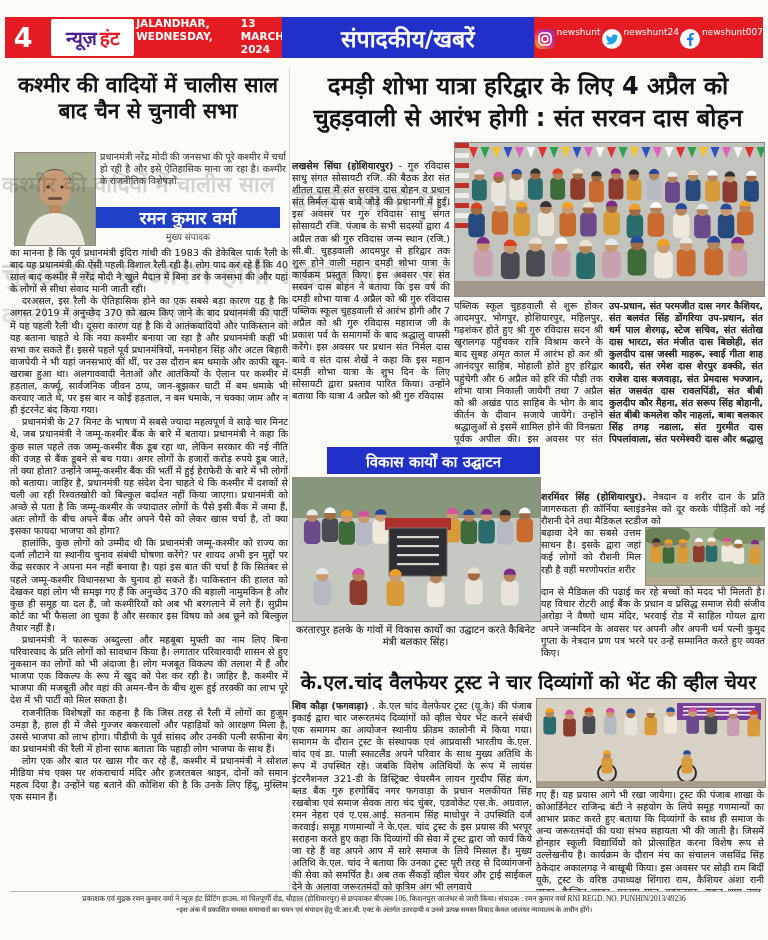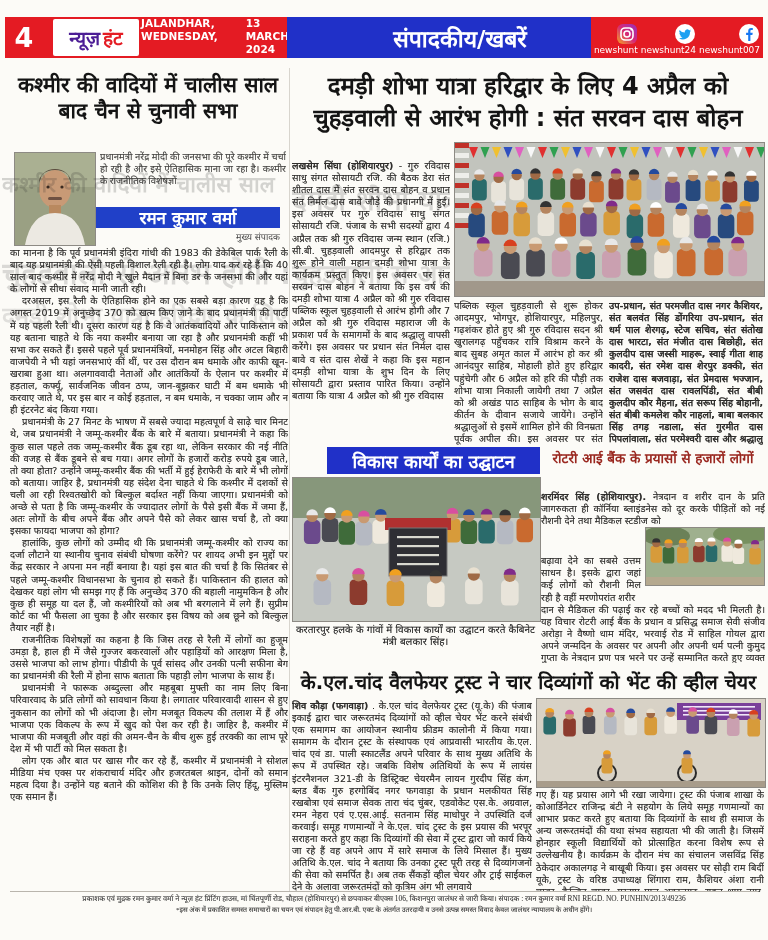--- a/index.html
+++ b/index.html
@@ -9,40 +9,40 @@
   
   .hbar{left:5px;top:17px;width:758px;height:41px;background:#e41b23;display:flex;align-items:stretch;}
   .pagenum{width:38px;display:flex;align-items:center;justify-content:center;
            color:#fff;font-size:27px;font-weight:bold;}
   .logobox{margin:2px 4px 2px 10px;width:86px;background:#fff;display:flex;align-items:center;
            justify-content:center;font-weight:bold;font-size:19px;border-radius:2px;}
   .logobox .l1{color:#4c1d95;margin-right:3px;} .logobox .l2{color:#e41b23;}
   .dateblk{display:flex;flex-direction:row;justify-content:center;padding:0 8px;
            color:#fff;font-size:10.5px;font-weight:bold;line-height:13px;width:128px;gap:28px;}
   .secbox{background:#2030c8;width:262px;display:flex;align-items:center;justify-content:center;
-          color:#fff;font-size:23px;font-weight:bold;padding-left:42px;}
+          color:#fff;font-size:23px;font-weight:bold;}
   .social{flex:1;display:flex;justify-content:space-evenly;align-items:center;padding-top:2px;}
-  .socitem{display:flex;flex-direction:column;align-items:flex-end;gap:1px;}
+  .socitem{display:flex;flex-direction:row;align-items:flex-start;gap:1px;}
   .socitem .lbl{color:#fff;font-size:9px;line-height:9px;}
   
   .hl{font-weight:bold;color:#141414;text-align:center;}
   .jt{font-size:9.5px;line-height:12.1px;text-align:justify;color:#2e2d2b;overflow:hidden;
       text-shadow:0 0 .4px rgba(40,40,40,.35);}
   .jt p{margin:0;text-indent:12px;}
   .jt p.noind{text-indent:0;}
   .ghosty{filter:blur(.45px);opacity:.88;font-family:Liberation Serif, serif;}
   .ghost{position:absolute;font-weight:bold;color:#222;opacity:.15;filter:blur(.7px);
          white-space:nowrap;overflow:hidden;pointer-events:none;}
   .cap{font-size:10px;line-height:12px;text-align:center;color:#222;
        text-shadow:0 0 .4px rgba(40,40,40,.3);}
   .photoframe{border:1px solid #8d8a84;background:#cfcec8;}
   .vrule{width:1px;background:#d8d5ce;}
   .authorbar{background:#2040c8;color:#fff;font-weight:bold;font-size:17px;
              display:flex;align-items:center;justify-content:center;}
-  .bluetitle{background:#2030c8;color:#fff;font-weight:bold;font-size:18px;
+  .bluetitle{background:#2030c8;color:#fff;font-weight:bold;font-size:15px;
              display:flex;align-items:center;justify-content:center;}
   .wraprow{display:flex;gap:4px;align-items:flex-start;}
   .footer{font-size:7.4px;color:#3a3a3a;text-align:center;line-height:10px;
           text-shadow:0 0 .3px rgba(40,40,40,.3);font-family:Liberation Serif, serif;}
 </style>
 </head>
 <body>
 
 <div id="page">
 
@@ -108,29 +108,29 @@
       <circle cx="33" cy="34" r="1.6" fill="#3a2a20"></circle>
       <circle cx="47" cy="34" r="1.6" fill="#3a2a20"></circle>
       <rect x="33" y="44" width="14" height="3" rx="1.5" fill="#6e5142"></rect>
     </svg>
 
   <div class="abs jt ghosty" style="left:100px;top:151px;width:186px;height:54px;">
     <p class="noind">प्रधानमंत्री नरेंद्र मोदी की जनसभा की पूरे कश्मीर में चर्चा हो रही है और इसे ऐतिहासिक माना जा रहा है। कश्मीर के राजनीतिक विशेषज्ञों</p>
   </div>
 
   <div class="abs authorbar" style="left:96px;top:207px;width:184px;height:21px;">रमन कुमार वर्मा</div>
-  <div class="abs" style="left:96px;top:230px;width:184px;text-align:right;font-size:9px;color:#444;">मुख्य संपादक</div>
+  <div class="abs" style="left:96px;top:230px;width:184px;text-align:center;font-size:9px;color:#444;">मुख्य संपादक</div>
 
   <div class="abs jt" style="left:10px;top:247px;width:278px;height:642px;">
     <p class="noind">का मानना है कि पूर्व प्रधानमंत्री इंदिरा गांधी की 1983 की डेकेबिल पार्क रैली के बाद यह प्रधानमंत्री की ऐसी पहली विशाल रैली रही है। लोग याद कर रहे हैं कि 40 साल बाद कश्मीर में नरेंद्र मोदी ने खुले मैदान में बिना डर के जनसभा की और यहां के लोगों से सीधा संवाद मानी जाती रही।</p>
     <p>दरअसल, इस रैली के ऐतिहासिक होने का एक सबसे बड़ा कारण यह है कि अगस्त 2019 में अनुच्छेद 370 को खत्म किए जाने के बाद प्रधानमंत्री की पार्टी में यह पहली रैली थी। दूसरा कारण यह है कि वे आतंकवादियों और पाकिस्तान को यह बताना चाहते थे कि नया कश्मीर बनाया जा रहा है और प्रधानमंत्री कहीं भी सभा कर सकते हैं। इससे पहले पूर्व प्रधानमंत्रियों, मनमोहन सिंह और अटल बिहारी वाजपेयी ने भी यहां जनसभाएं कीं थीं, पर उस दौरान बम धमाके और काफी खून-खराबा हुआ था। अलगाववादी नेताओं और आतंकियों के ऐलान पर कश्मीर में हड़ताल, कर्फ्यू, सार्वजनिक जीवन ठप्प, जान-बूझकर घाटी में बम धमाके भी करवाए जाते थे, पर इस बार न कोई हड़ताल, न बम धमाके, न चक्का जाम और न ही इंटरनेट बंद किया गया।</p>
     <p>प्रधानमंत्री के 27 मिनट के भाषण में सबसे ज्यादा महत्वपूर्ण वे साढ़े चार मिनट थे, जब प्रधानमंत्री ने जम्मू-कश्मीर बैंक के बारे में बताया। प्रधानमंत्री ने कहा कि कुछ साल पहले तक जम्मू-कश्मीर बैंक डूब रहा था, लेकिन सरकार की नई नीति की वजह से बैंक डूबने से बच गया। अगर लोगों के हजारों करोड़ रुपये डूब जाते, तो क्या होता? उन्होंने जम्मू-कश्मीर बैंक की भर्ती में हुई हेराफेरी के बारे में भी लोगों को बताया। जाहिर है, प्रधानमंत्री यह संदेश देना चाहते थे कि कश्मीर में दशकों से चली आ रही रिश्वतखोरी को बिल्कुल बर्दाश्त नहीं किया जाएगा। प्रधानमंत्री को अच्छे से पता है कि जम्मू-कश्मीर के ज्यादातर लोगों के पैसे इसी बैंक में जमा हैं, अतः लोगों के बीच अपने बैंक और अपने पैसे को लेकर खास चर्चा है, तो क्या इसका फायदा भाजपा को होगा?</p>
     <p>हालांकि, कुछ लोगों को उम्मीद थी कि प्रधानमंत्री जम्मू-कश्मीर को राज्य का दर्जा लौटाने या स्थानीय चुनाव संबंधी घोषणा करेंगे? पर शायद अभी इन मुद्दों पर केंद्र सरकार ने अपना मन नहीं बनाया है। यहां इस बात की चर्चा है कि सितंबर से पहले जम्मू-कश्मीर विधानसभा के चुनाव हो सकते हैं। पाकिस्तान की हालत को देखकर यहां लोग भी समझ गए हैं कि अनुच्छेद 370 की बहाली नामुमकिन है और कुछ ही समूह या दल हैं, जो कश्मीरियों को अब भी बरगलाने में लगे हैं। सुप्रीम कोर्ट का भी फैसला आ चुका है और सरकार इस विषय को अब छूने को बिल्कुल तैयार नहीं है।</p>
+    <p>प्रधानमंत्री ने फारूक अब्दुल्ला और महबूबा मुफ्ती का नाम लिए बिना परिवारवाद के प्रति लोगों को सावधान किया है। लगातार परिवारवादी शासन से हुए नुकसान का लोगों को भी अंदाजा है। लोग मजबूत विकल्प की तलाश में हैं और भाजपा एक विकल्प के रूप में खुद को पेश कर रही है। जाहिर है, कश्मीर में भाजपा की मजबूती और वहां की अमन-चैन के बीच शुरू हुई तरक्की का लाभ पूरे देश में भी पार्टी को मिल सकता है।</p>
     <p>राजनीतिक विशेषज्ञों का कहना है कि जिस तरह से रैली में लोगों का हुजूम उमड़ा है, हाल ही में जैसे गुज्जर बकरवालों और पहाड़ियों को आरक्षण मिला है, उससे भाजपा को लाभ होगा। पीडीपी के पूर्व सांसद और उनकी पत्नी सफीना बेग का प्रधानमंत्री की रैली में होना साफ बताता कि पहाड़ी लोग भाजपा के साथ हैं।</p>
-    <p>प्रधानमंत्री ने फारूक अब्दुल्ला और महबूबा मुफ्ती का नाम लिए बिना परिवारवाद के प्रति लोगों को सावधान किया है। लगातार परिवारवादी शासन से हुए नुकसान का लोगों को भी अंदाजा है। लोग मजबूत विकल्प की तलाश में हैं और भाजपा एक विकल्प के रूप में खुद को पेश कर रही है। जाहिर है, कश्मीर में भाजपा की मजबूती और वहां की अमन-चैन के बीच शुरू हुई तरक्की का लाभ पूरे देश में भी पार्टी को मिल सकता है।</p>
     <p>लोग एक और बात पर खास गौर कर रहे हैं, कश्मीर में प्रधानमंत्री ने सोशल मीडिया मंच एक्स पर शंकराचार्य मंदिर और हजरतबल श्राइन, दोनों को समान महत्व दिया है। उन्होंने यह बताने की कोशिश की है कि उनके लिए हिंदू, मुस्लिम एक समान हैं।</p>
   </div>
 
   <div class="ghost" style="left:2px;top:252px;width:286px;font-size:30px;">चुहड़वाली से आरंभ होगी : संत सरवन दास बोहन</div>
   <div class="ghost" style="left:2px;top:298px;width:286px;font-size:24px;opacity:.12;">दमड़ी शोभा यात्रा हरिद्वार के लिए 4 अप्रैल को</div>
   <div class="ghost" style="left:2px;top:168px;width:286px;font-size:22px;opacity:.18;">कश्मीर की वादियों में चालीस साल</div>
 
   <div class="abs hl" style="left:292px;top:70px;width:472px;font-size:24px;line-height:32px;">
     <div>दमड़ी शोभा यात्रा हरिद्वार के लिए 4 अप्रैल को</div>
     <div>चुहड़वाली से आरंभ होगी : संत सरवन दास बोहन</div>
@@ -362,27 +362,26 @@
       <rect x="172.02572984695433" y="100.76566019058228" width="17.6" height="25.6" rx="4.800000000000001" fill="#e8e4da"></rect>
       <circle cx="180.82572984695435" cy="96.76566019058228" r="6.08" fill="#a06a45"></circle>
       <path d="M 174.58572984695434 95.48566019058228 a 6.24 6.24 0 0 1 12.48 0 z" fill="#e8e0d0"></path>
       <rect x="208.04089206904172" y="101.98716344833375" width="17.6" height="25.6" rx="4.800000000000001" fill="#e8e4da"></rect>
       <circle cx="216.84089206904173" cy="97.98716344833375" r="6.08" fill="#b5855f"></circle>
       <path d="M 210.60089206904172 96.70716344833374 a 6.24 6.24 0 0 1 12.48 0 z" fill="#802a8a"></path>
     </svg>
   <div class="abs cap" style="left:292px;top:624px;width:247px;">करतारपुर हलके के गांवों में विकास कार्यों का उद्घाटन करते कैबिनेट मंत्री बलकार सिंह।</div>
 
   <div class="abs hl" style="left:541px;top:449px;width:224px;font-size:13.5px;line-height:18px;color:#9a2820;">
-    <div>रोटरी आई बैंक के प्रयासों से हजारों लोगों</div>
   </div>
   <div class="abs jt" style="left:541px;top:491px;width:224px;height:172px;">
     <p class="noind"><strong>शरमिंदर सिंह (होशियारपुर).</strong>
       <span>नेत्रदान व शरीर दान के प्रति जागरुकता ही कॉर्निया ब्लाइंडनेस को दूर करके पीड़ितों को नई रौशनी देने तथा मैडिकल स्टडीज को</span></p>
     <div class="wraprow">
-      <p class="noind" style="flex:1;margin-top:28px;">बढ़ावा देने का सबसे उत्तम साधन है। इसके द्वारा जहां कई लोगों को रौशनी मिल रही है वहीं मरणोपरांत शरीर</p>
+      <p class="noind" style="flex:1;">बढ़ावा देने का सबसे उत्तम साधन है। इसके द्वारा जहां कई लोगों को रौशनी मिल रही है वहीं मरणोपरांत शरीर</p>
       <svg class="photoframe" width="118" height="57" viewBox="0 0 118 57" style="flex:0 0 auto;">
           <rect x="0" y="0" width="118" height="57" fill="#9fb08e"></rect>
           <ellipse cx="20" cy="8" rx="24" ry="10" fill="#6b8158"></ellipse>
           <ellipse cx="95" cy="6" rx="28" ry="10" fill="#77905f"></ellipse>
           <rect x="4.5023095853626725" y="17.857361030578613" width="11.55" height="16.8" rx="3.1500000000000004" fill="#d79b3a"></rect>
           <circle cx="10.277309585362673" cy="15.232361030578613" r="3.9899999999999998" fill="#a06a45"></circle>
           <path d="M 6.182309585362673 14.392361030578613 a 4.095 4.095 0 0 1 8.19 0 z" fill="#333333"></path>
           <rect x="16.741964912414552" y="18.804569554328918" width="11.55" height="16.8" rx="3.1500000000000004" fill="#3f6b3a"></rect>
           <circle cx="22.51696491241455" cy="16.179569554328918" r="3.9899999999999998" fill="#b5855f"></circle>
           <path d="M 18.421964912414552 15.339569554328918 a 4.095 4.095 0 0 1 8.19 0 z" fill="#f0a020"></path>

